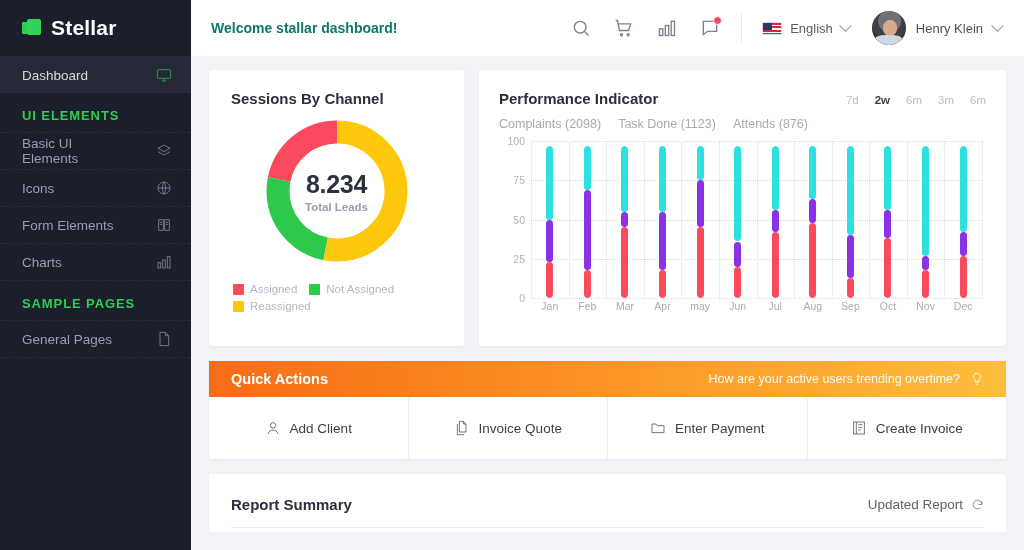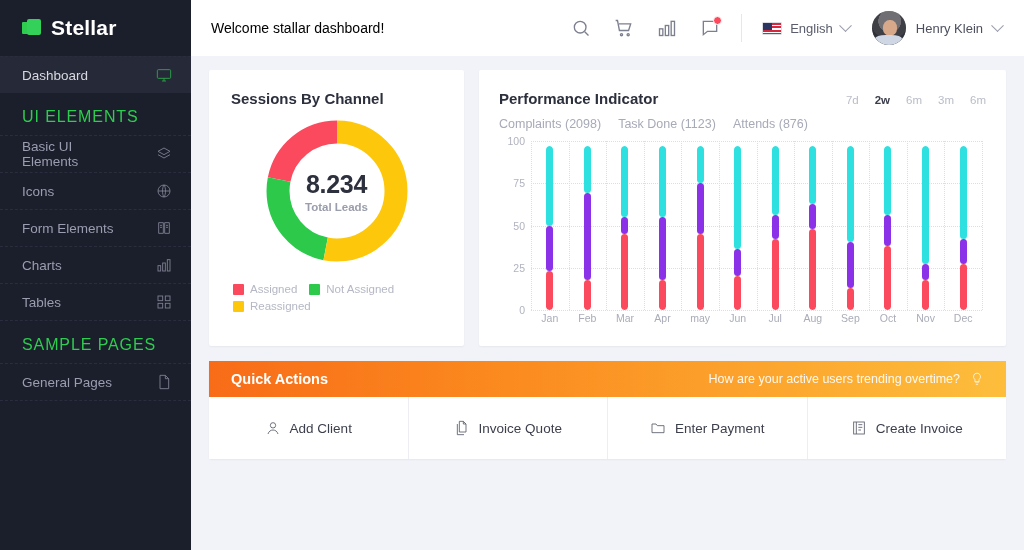--- a/index.html
+++ b/index.html
@@ -26,42 +26,42 @@
     padding: 0 18px 0 22px; color: #9b9db0; font-size: 13.5px;
     border-top: 1px dashed #2a2d3d; position: relative; cursor: pointer; gap: 28px;
   }
   .nav-item .label { flex: 1; }
   .nav-item .ico { width: 18px; height: 18px; opacity: .75; display: flex; align-items: center; justify-content: center; }
   .nav-item .ico svg { width: 16px; height: 16px; stroke: #9b9db0; fill: none; stroke-width: 1.4; }
   .nav-item.active { background: #262937; color: #d7d8e0; }
   .nav-item.active .ico svg { stroke: #2ecc4f; }
 
   .nav-title {
-    color: #2ecc4f; font-size: 16px; font-weight: normal; letter-spacing: .9px;
+    color: #2ecc4f; font-size: 13px; font-weight: bold; letter-spacing: .9px;
     padding: 15px 22px 9px 22px;
   }
   .sep-line { border-top: 1px dashed #2a2d3d; }
 
   .upgrade-wrap { padding: 28px 22px 0 22px; }
   .upgrade-btn {
     height: 44px; border-radius: 24px; border: 0; width: 100%;
     background: linear-gradient(100deg, #b96bf0 0%, #a64bf4 100%);
     color: #fff; font-size: 13.5px; font-family: inherit;
     display: flex; align-items: center; justify-content: center; gap: 9px; cursor: pointer;
   }
   .upgrade-btn svg { width: 15px; height: 15px; stroke: #fff; fill: none; stroke-width: 1.5; }
 
   
   .main { flex: 1; height: 550px; display: flex; flex-direction: column; background: #f2f3f8; overflow: hidden; }
 
   .topbar {
     height: 56px; flex: 0 0 56px; background: #fff; display: flex; align-items: center;
     padding: 0 22px 0 20px; gap: 0;
   }
-  .welcome { font-size: 14px; color: #000000; font-weight: normal; flex: 1; }
+  .welcome { font-size: 14px; color: #0f766e; font-weight: bold; flex: 1; }
   .top-icons { display: flex; align-items: center; gap: 21px; }
   .ticon { width: 22px; height: 22px; position: relative; cursor: pointer; display: flex; align-items: center; justify-content: center; }
   .ticon svg { width: 20px; height: 20px; stroke: #7c7f8e; fill: none; stroke-width: 1.6; }
   .dot-badge { position: absolute; top: -1px; right: -1px; width: 9px; height: 9px; border-radius: 50%; background: #fb4a5e; border: 1.5px solid #fff; }
   .vdiv { width: 1px; height: 28px; background: #e6e7ee; margin: 0 20px; }
   .lang { display: flex; align-items: center; gap: 8px; cursor: pointer; }
   .flag { width: 20px; height: 13px; border-radius: 1px; overflow: hidden; position: relative; background: #fff; border: 1px solid #dcdce4; }
   .flag .stripes { position: absolute; inset: 0; background: repeating-linear-gradient(#d5273e 0 1.7px, #fff 1.7px 3.4px); }
   .flag .canton { position: absolute; left: 0; top: 0; width: 9px; height: 7px; background: #2a3560; }
   .lang-name { font-size: 13px; color: #5a5d6b; }
@@ -84,21 +84,21 @@
   .donut { position: relative; width: 152px; height: 152px; }
   .donut svg { transform: rotate(-90deg); display: block; }
   .donut-center { position: absolute; inset: 0; display: flex; flex-direction: column; align-items: center; justify-content: center; }
   .donut-val { font-size: 25px; font-weight: bold; color: #2d303d; letter-spacing: -.3px; }
   .donut-sub { font-size: 11.5px; color: #9a9dab; font-weight: bold; margin-top: 2px; }
   .legend { display: flex; flex-wrap: wrap; gap: 5px 12px; margin-top: 16px; padding-left: 2px; }
   .leg { display: flex; align-items: center; gap: 6px; font-size: 11.5px; color: #b5b8c4; }
   .sw { width: 11px; height: 11px; border-radius: 1px; }
 
   
-  .card-perf { flex: 1; padding: 20px 20px 14px 20px; height: 276px; display: flex; flex-direction: column; }
+  .card-perf { flex: 1; padding: 20px 20px 26px 20px; height: 276px; display: flex; flex-direction: column; }
   .perf-head { display: flex; align-items: flex-start; }
   .ranges { display: flex; gap: 16px; margin-left: auto; padding-top: 4px; }
   .range { font-size: 11.5px; color: #b9bcc8; cursor: pointer; }
   .range.active { color: #3a3d4a; font-weight: bold; }
   .series-row { display: flex; gap: 17px; margin-top: 10px; }
   .series-lbl { font-size: 12.5px; color: #a7aab7; cursor: pointer; }
   .chart-box { flex: 1; position: relative; margin-top: 10px; }
   .plot { position: relative; width: 100%; height: 100%; }
   .yaxis { position: absolute; left: 0; top: 0; bottom: 22px; width: 30px; }
   .ytick { position: absolute; right: 4px; font-size: 10.5px; color: #b0b3bf; transform: translateY(-50%); }
@@ -198,31 +198,20 @@
       <span class="label">Charts</span>
       <span class="ico">
         <svg viewBox="0 0 24 24">
             <rect x="3" y="13" width="4" height="8"></rect>
             <rect x="10" y="9" width="4" height="12"></rect>
             <rect x="17" y="4" width="4" height="17"></rect>
           </svg>
       </span>
     </div>
 
-    <div class="nav-item">
-      <span class="label">Tables</span>
-      <span class="ico">
-        <svg viewBox="0 0 24 24">
-            <rect x="3" y="3" width="7" height="7"></rect>
-            <rect x="14" y="3" width="7" height="7"></rect>
-            <rect x="3" y="14" width="7" height="7"></rect>
-            <rect x="14" y="14" width="7" height="7"></rect>
-          </svg>
-      </span>
-    </div>
     <div class="sep-line"></div>
 
     <div class="nav-title">SAMPLE PAGES</div>
 
     <div class="nav-item">
       <span class="label">General Pages</span>
       <span class="ico">
         <svg viewBox="0 0 24 24">
             <path d="M6 2h8l5 5v15H6z"></path>
             <path d="M14 2v5h5"></path>
@@ -510,16 +499,28 @@
           <div class="qa-item">
             <svg viewBox="0 0 24 24">
                 <rect x="4" y="3" width="16" height="18"></rect>
                 <path d="M8 3v18M11 7h6M11 11h6M11 15h4"></path>
               </svg>
             <span>Create Invoice</span>
           </div>
         </div>
       </section>
 
+      <section class="report">
+        <div class="report-head">
+          <span class="report-title">Report Summary</span>
+          <span class="report-upd">Updated Report</span>
+          <span class="report-refresh">
+            <svg viewBox="0 0 24 24">
+                <path d="M20 12a8 8 0 10-2.6 5.9"></path>
+                <path d="M20 6v6h-6"></path>
+              </svg>
+          </span>
+        </div>
+      </section>
 
     </div>
   </div>
 </div>
 
 </body></html>

